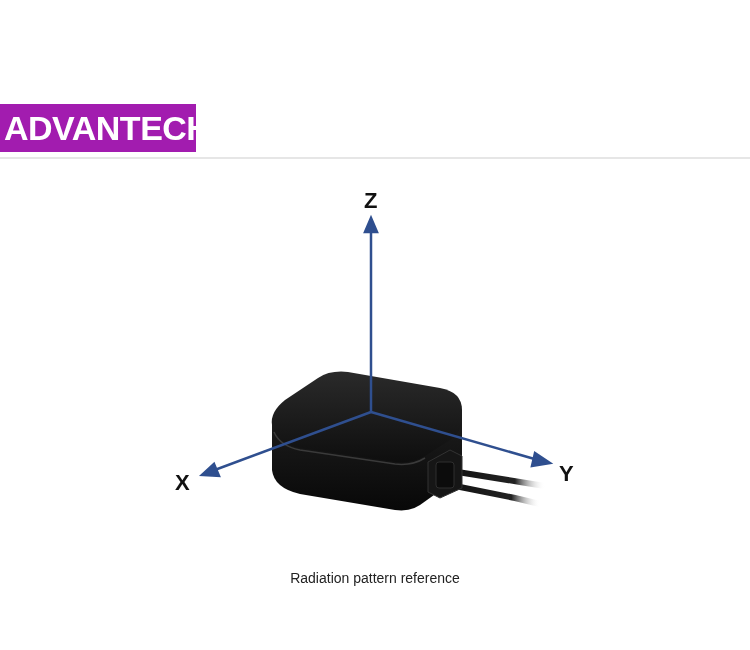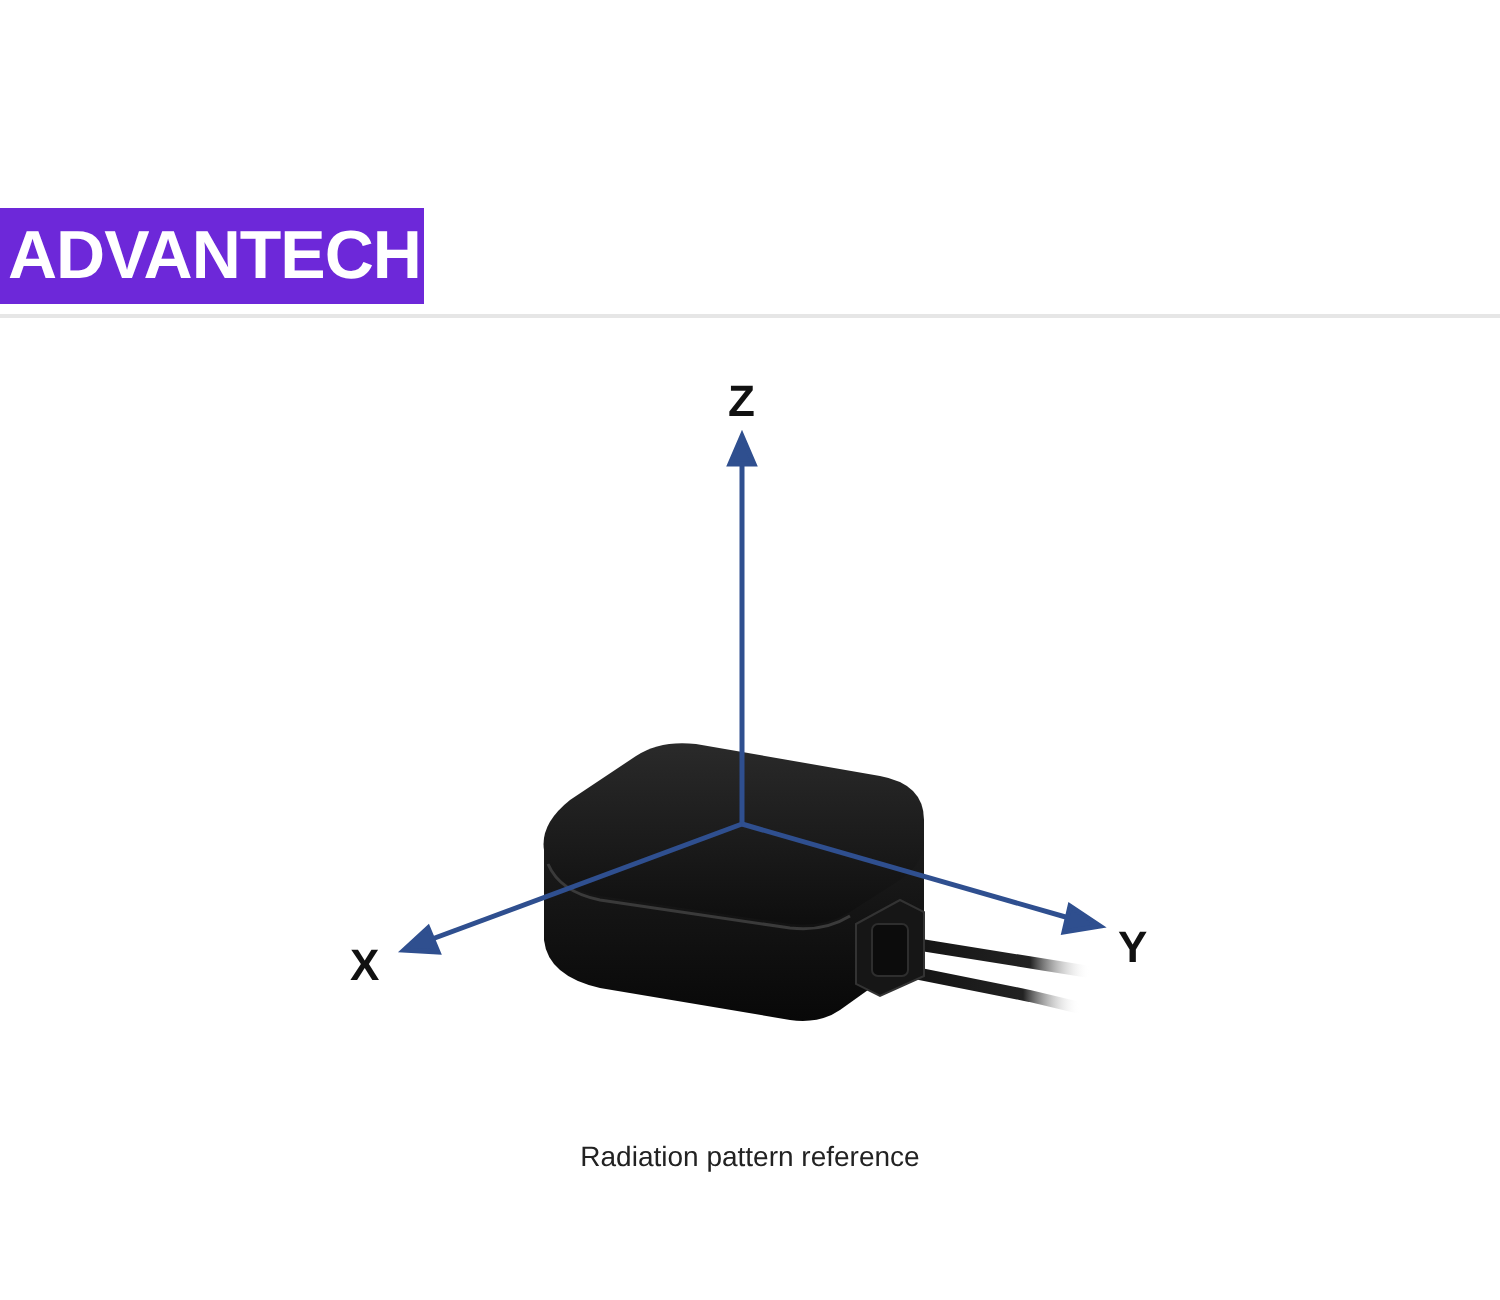--- a/index.html
+++ b/index.html
@@ -1,17 +1,17 @@
 <!DOCTYPE html>
 <html><head>
 <meta charset="utf-8">
 <style>
   html,body{margin:0;padding:0;background:#ffffff;}
   body{width:750px;height:650px;position:relative;overflow:hidden;font-family:"Liberation Sans",sans-serif;}
-  .logo{position:absolute;left:0;top:104px;width:212px;height:48px;background:#6d28d9;display:flex;align-items:center;}
+  .logo{position:absolute;left:0;top:104px;width:196px;height:48px;background:#a21caf;display:flex;align-items:center;}
   .logo-text{color:#ffffff;font-family:"Liberation Sans",sans-serif;font-weight:bold;font-size:34px;letter-spacing:-0.5px;margin-left:4px;line-height:1;}
   .divider{position:absolute;left:0;top:157px;width:750px;height:2px;background:#e6e6e6;}
   .diagram{position:absolute;left:0;top:0;width:750px;height:650px;}
   .axis-label{position:absolute;font-family:"Liberation Sans",sans-serif;font-weight:bold;font-size:22px;color:#111;}
   .caption{position:absolute;left:0;width:750px;top:570px;text-align:center;font-size:14px;color:#222;font-family:"Liberation Sans",sans-serif;}
 </style>
 </head>
 <body>
 
 <div class="logo">

